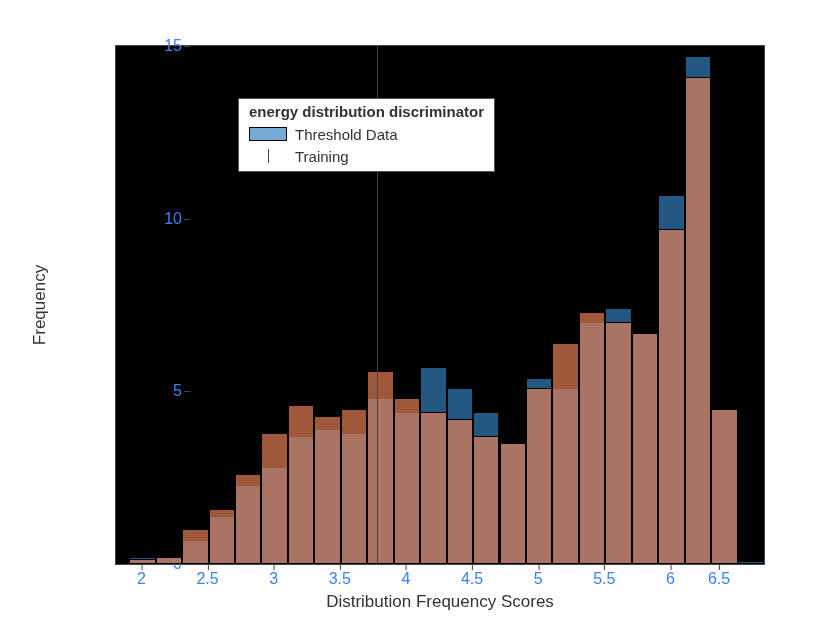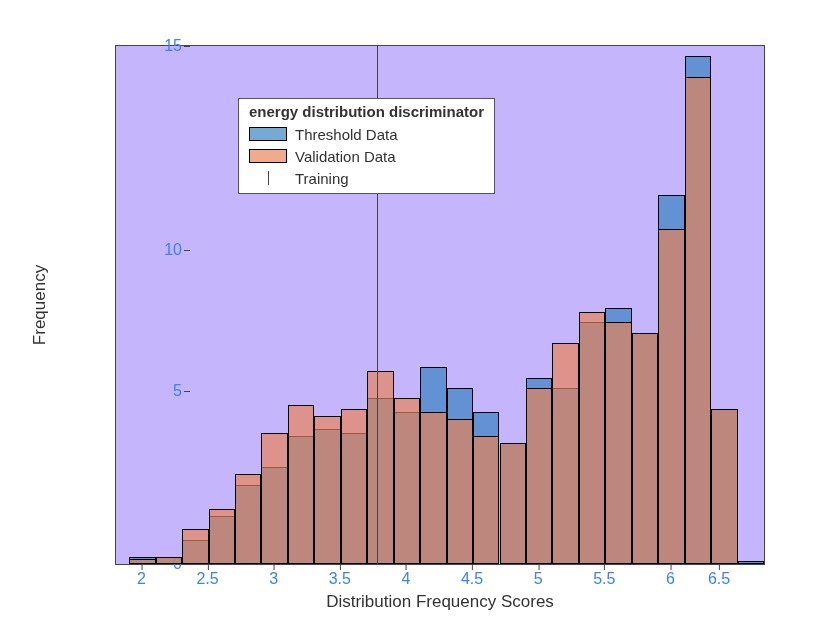--- a/index.html
+++ b/index.html
@@ -14,21 +14,21 @@
     left: 0; top: 0;
     width: 840px; height: 630px;
   }
   .axes {
     position: absolute;
     left: 115px;
     top: 45px;
     width: 650px;
     height: 520px;
     border: 1px solid #444;
-    background: #c4b5fd;
+    background: #000000;
     box-sizing: border-box;
   }
   .plot-inner {
     position: absolute;
     left: 0; top: 0; right: 0; bottom: 0;
   }
   .bar {
     position: absolute;
     bottom: 0;
     border: 1px solid #000;
@@ -198,34 +198,30 @@
         <div class="bar validation" style="left: 595.102px; width: 26.449px; height: 155.4px;"></div>
         <div class="threshold-line" style="left: 260.522px;"></div>
       </div>
     <div class="legend">
       <div class="legend-title">energy distribution discriminator</div>
       <div class="legend-row">
         <span class="legend-swatch training"></span>
         <span>Threshold Data</span>
       </div>
       <div class="legend-row">
-        <span class="legend-swatch validation"></span>
-        <span>Validation Data</span>
-      </div>
-      <div class="legend-row">
         <span class="legend-line"></span>
         <span>Training</span>
       </div>
     </div>
   </div>
 
   <div id="yticks">
       <div class="y-tick" style="top: 564px;">0<span class="tick-mark"></span></div>
       <div class="y-tick" style="top: 391.333px;">5<span class="tick-mark"></span></div>
-      <div class="y-tick" style="top: 218.667px; margin-top: 31px;">10<span class="tick-mark"></span></div>
+      <div class="y-tick" style="top: 218.667px;">10<span class="tick-mark"></span></div>
       <div class="y-tick" style="top: 46px;">15<span class="tick-mark"></span></div>
     </div>
   <div id="xticks">
       <div class="x-tick" style="left: 141.449px;">2<span class="tick-mark"></span></div>
       <div class="x-tick" style="left: 207.571px;">2.5<span class="tick-mark"></span></div>
       <div class="x-tick" style="left: 273.694px;">3<span class="tick-mark"></span></div>
       <div class="x-tick" style="left: 339.816px;">3.5<span class="tick-mark"></span></div>
       <div class="x-tick" style="left: 405.939px;">4<span class="tick-mark"></span></div>
       <div class="x-tick" style="left: 472.061px;">4.5<span class="tick-mark"></span></div>
       <div class="x-tick" style="left: 538.184px;">5<span class="tick-mark"></span></div>

